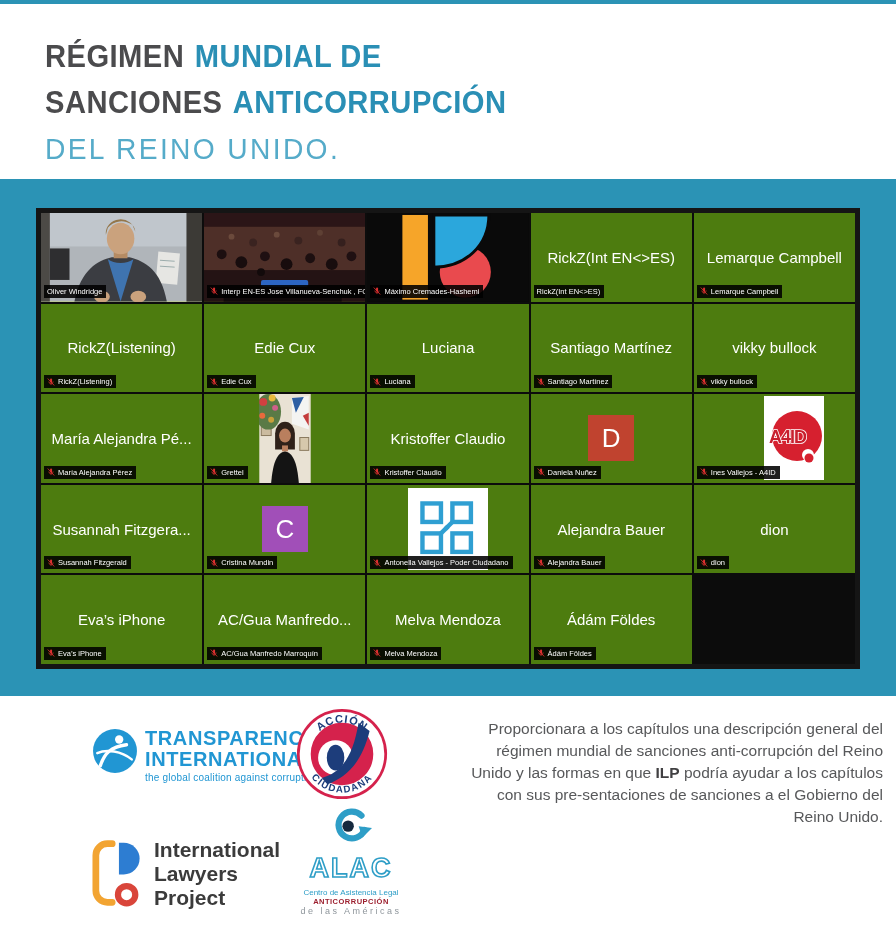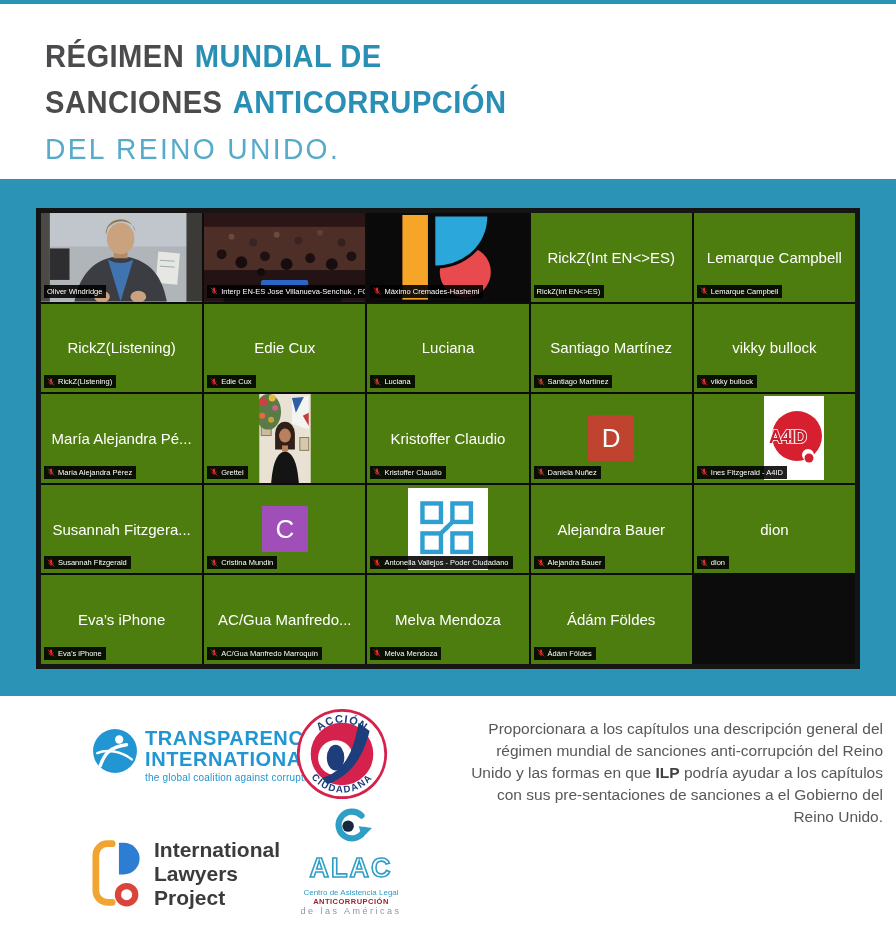--- a/index.html
+++ b/index.html
@@ -287,21 +287,21 @@
               <circle cx="33" cy="40" r="25" fill="#d6202f"></circle>
               <circle cx="44" cy="59" r="6" fill="#ffffff"></circle>
               <circle cx="45" cy="62" r="4.5" fill="#d6202f"></circle>
               <text x="5" y="47" font-family="Liberation Sans, sans-serif" font-size="18" font-weight="bold" letter-spacing="-1" fill="#c81f2e" stroke="#ffffff" stroke-width="1.6" paint-order="stroke">A4ID</text>
             </svg>
           </div>
           <div class="plabel">
               <svg class="mic">
                 <use href="#mic"></use>
               </svg>
-              <span>Ines Fitzgerald - A4ID</span>
+              <span>Ines Vallejos - A4ID</span>
             </div>
         </div>
         <div class="tile">
           <div class="pname">Susannah Fitzgera...</div>
           <div class="plabel">
               <svg class="mic">
                 <use href="#mic"></use>
               </svg>
               <span>Susannah Fitzgerald</span>
             </div>

